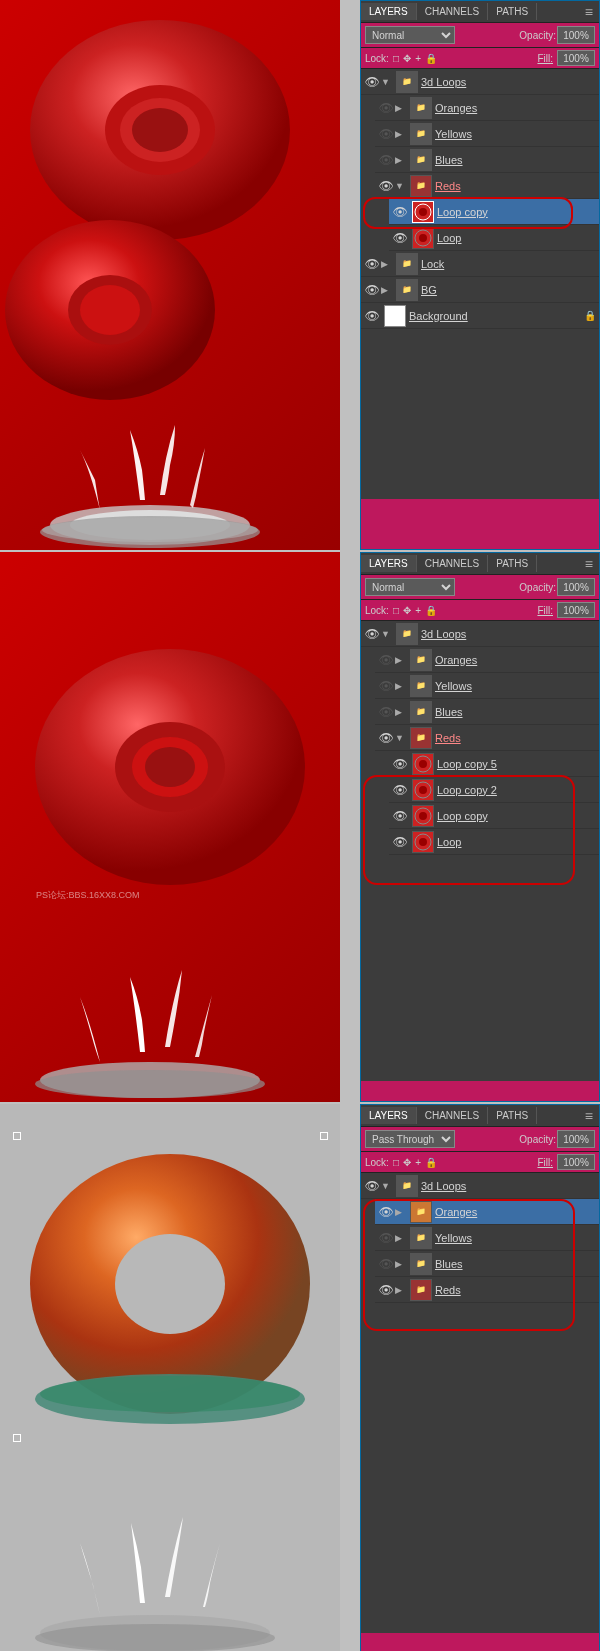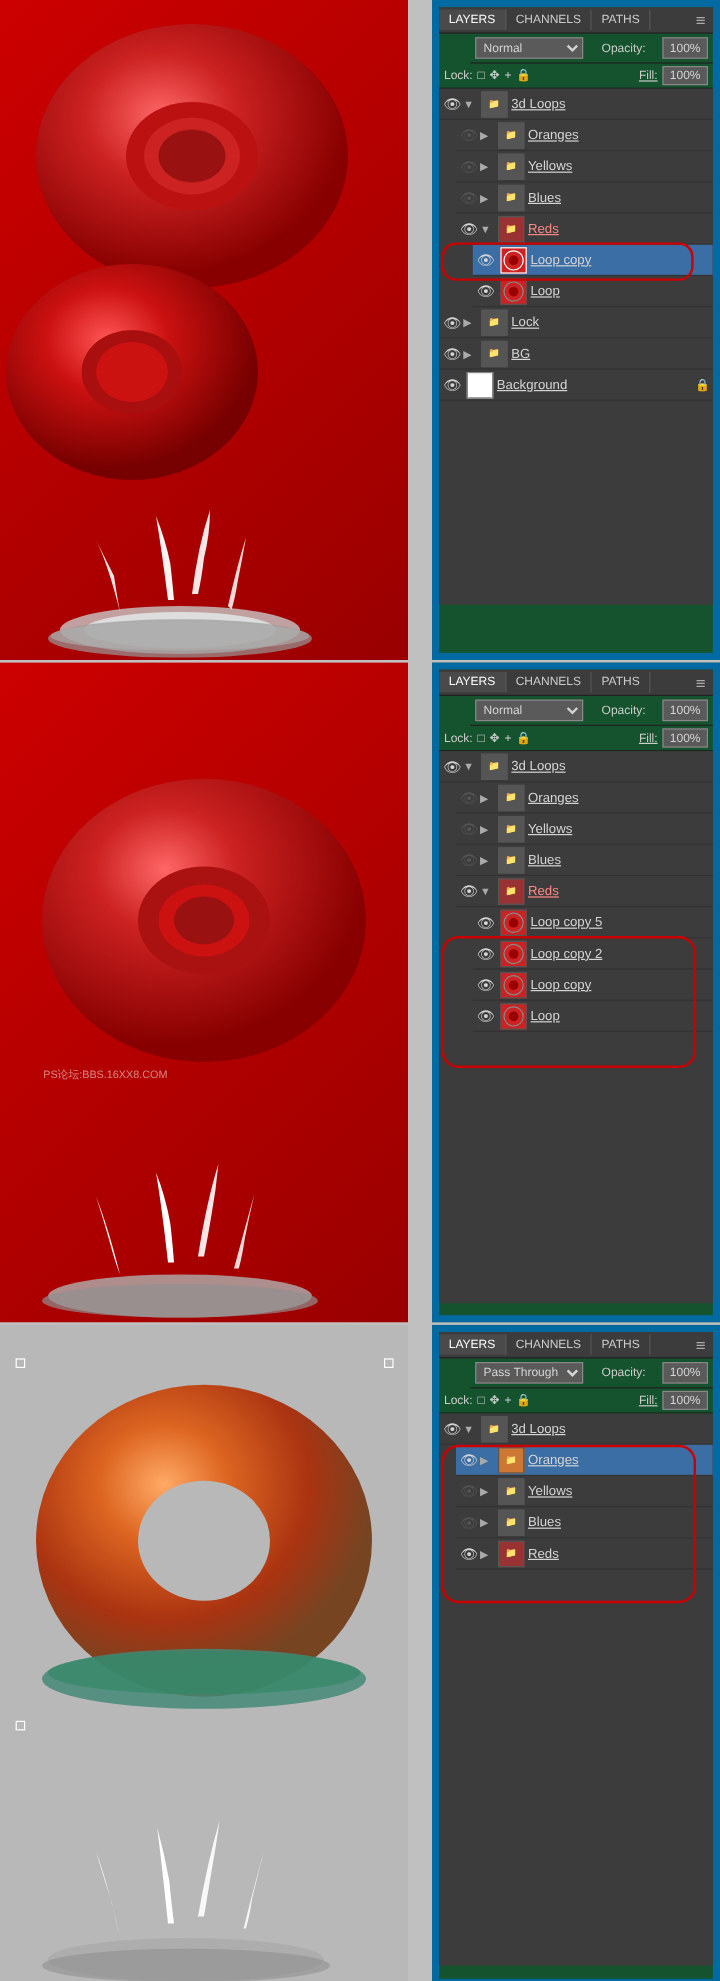--- a/index.html
+++ b/index.html
@@ -19,22 +19,22 @@
       width: 340px;
       overflow: hidden;
     }
 
     
     .layers-panel {
       position: absolute;
       right: 0;
       top: 0;
       width: 240px;
-      background: #14532d;
-      border: 6px solid #0369a1;
+      background: #be185d;
+      border: 1px solid #0369a1;
       color: #d4d4d4;
     }
 
     
     .panel-tabs {
       display: flex;
       background: #3c3c3c;
       border-bottom: 1px solid #222;
       height: 22px;
       align-items: center;
@@ -56,23 +56,22 @@
       color: #aaa;
       font-size: 14px;
       cursor: pointer;
     }
 
     
     .blend-row {
       display: flex;
       align-items: center;
       padding: 3px 4px;
-      gap: 14px;
+      gap: 1px;
       border-bottom: 1px solid #222;
-      margin-left: 26px;
     }
     .blend-select {
       background: #5a5a5a;
       color: #d4d4d4;
       border: 1px solid #888;
       font-size: 10px;
       padding: 1px 2px;
       width: 90px;
       height: 18px;
     }

